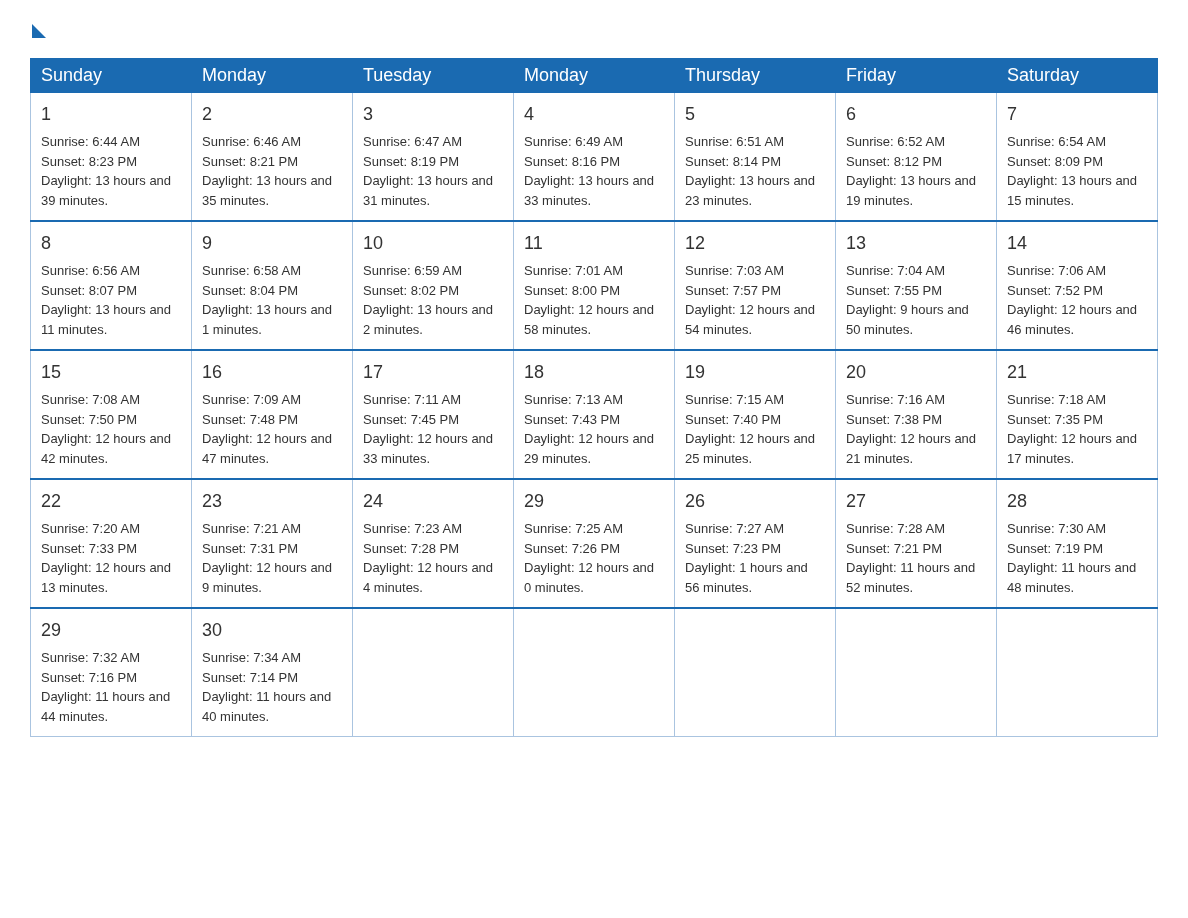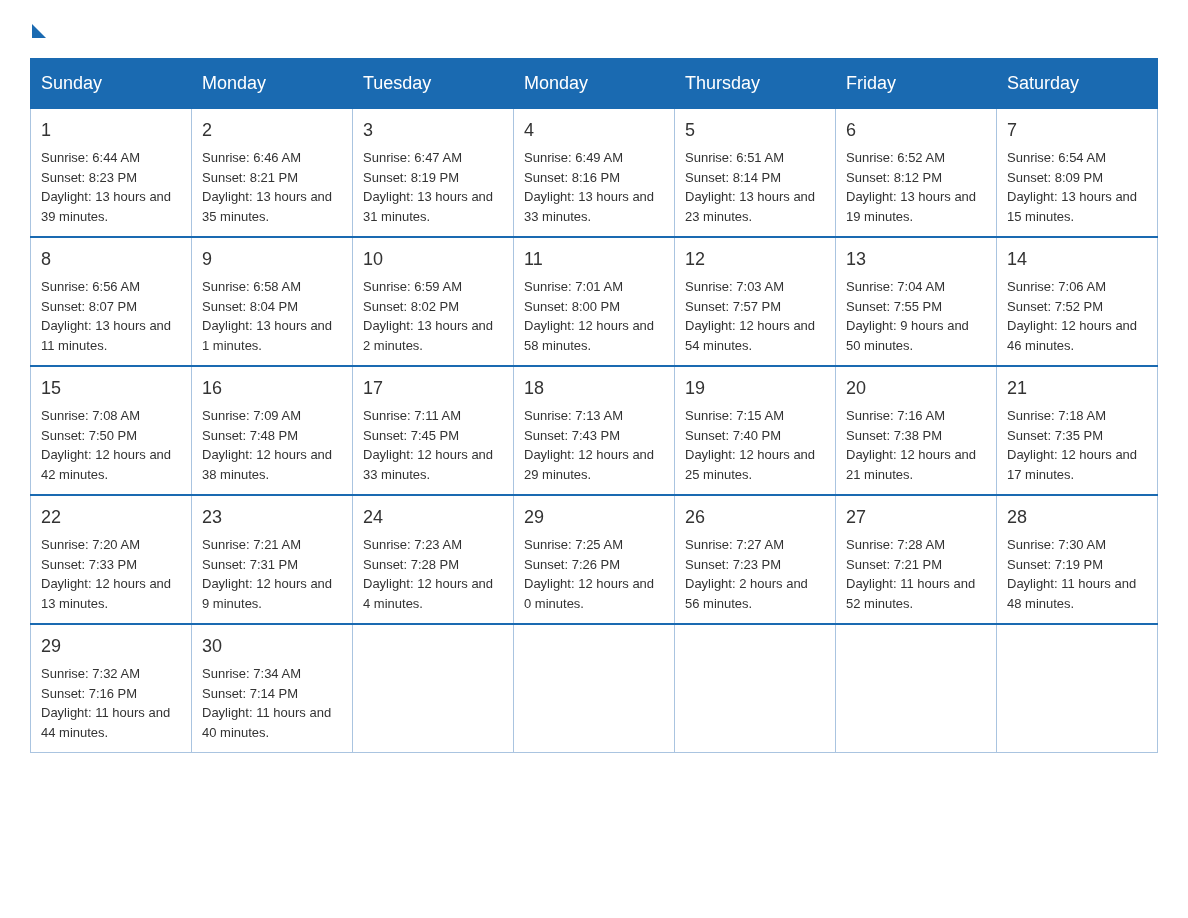--- a/index.html
+++ b/index.html
@@ -63,21 +63,21 @@
     .calendar {
       width: 100%;
       border-collapse: collapse;
       border: 1.5px solid #1a6ab1;
     }
     .calendar th {
       background-color: #1a6ab1;
       color: #fff;
       font-size: 18px;
       font-weight: normal;
-      padding: 14px 10px;
+      padding: 6px 10px;
       text-align: left;
       border: 1px solid #1a6ab1;
     }
     .calendar td {
       vertical-align: top;
       padding: 8px 10px 10px 10px;
       border: 1px solid #aac4e0;
       width: 14.28%;
       min-height: 100px;
       font-size: 13px;
@@ -224,21 +224,21 @@
         <td>
         <span class="day-num">15</span>
         <span>Sunrise: 7:08 AM</span><br>
         <span>Sunset: 7:50 PM</span><br>
         <span>Daylight: 12 hours and 42 minutes.</span>
       </td>
         <td>
         <span class="day-num">16</span>
         <span>Sunrise: 7:09 AM</span><br>
         <span>Sunset: 7:48 PM</span><br>
-        <span>Daylight: 12 hours and 38 minutes.</span>
+        <span>Daylight: 12 hours and 47 minutes.</span>
       </td>
         <td>
         <span class="day-num">17</span>
         <span>Sunrise: 7:11 AM</span><br>
         <span>Sunset: 7:45 PM</span><br>
         <span>Daylight: 12 hours and 33 minutes.</span>
       </td>
         <td>
         <span class="day-num">18</span>
         <span>Sunrise: 7:13 AM</span><br>
@@ -286,21 +286,21 @@
         <td>
         <span class="day-num">29</span>
         <span>Sunrise: 7:25 AM</span><br>
         <span>Sunset: 7:26 PM</span><br>
         <span>Daylight: 12 hours and 0 minutes.</span>
       </td>
         <td>
         <span class="day-num">26</span>
         <span>Sunrise: 7:27 AM</span><br>
         <span>Sunset: 7:23 PM</span><br>
-        <span>Daylight: 2 hours and 56 minutes.</span>
+        <span>Daylight: 1 hours and 56 minutes.</span>
       </td>
         <td>
         <span class="day-num">27</span>
         <span>Sunrise: 7:28 AM</span><br>
         <span>Sunset: 7:21 PM</span><br>
         <span>Daylight: 11 hours and 52 minutes.</span>
       </td>
         <td>
         <span class="day-num">28</span>
         <span>Sunrise: 7:30 AM</span><br>

